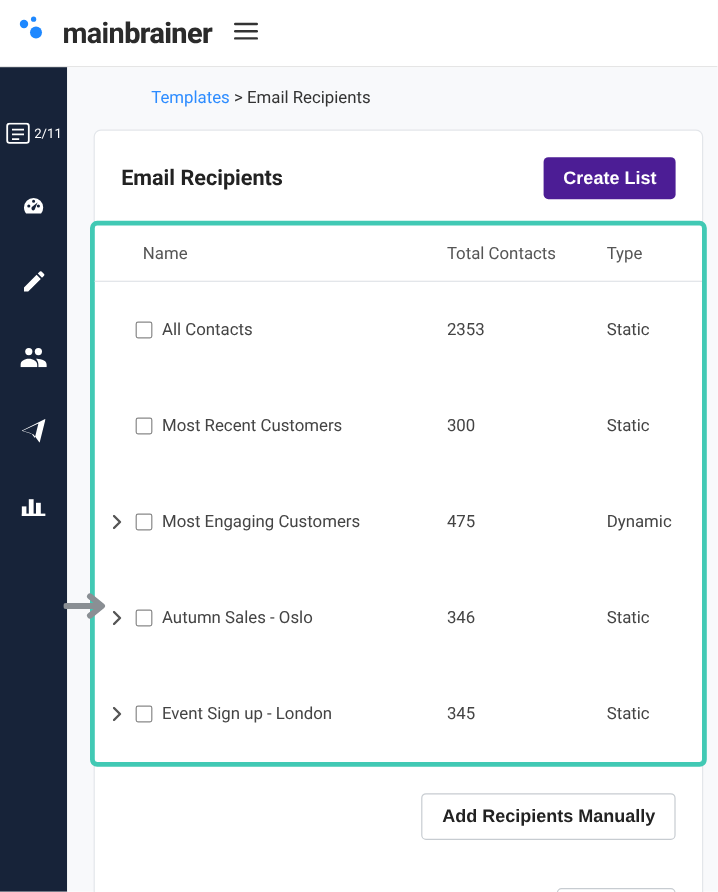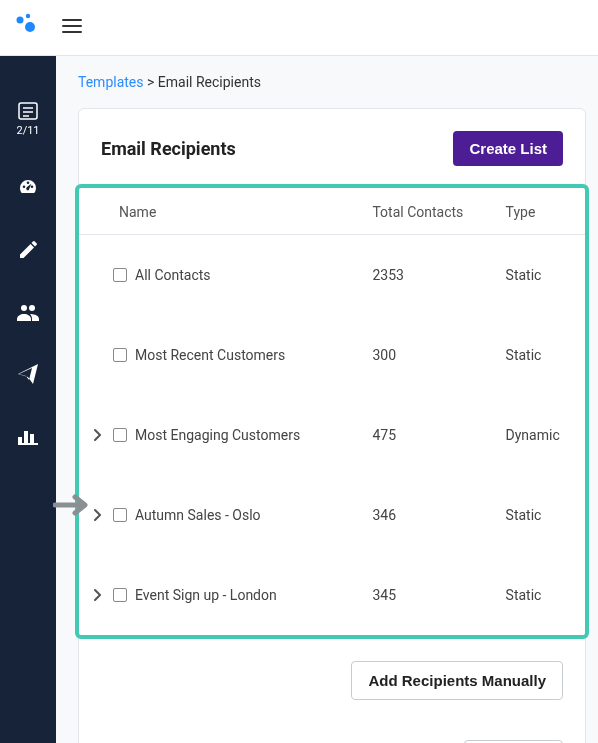--- a/index.html
+++ b/index.html
@@ -7,28 +7,28 @@
   
   
   .topbar { height: 56px; display: flex; align-items: center; padding: 0 14px; border-bottom: 1px solid #e5e5e5; background: #fff; }
   .logo { display: flex; align-items: center; gap: 8px; }
   .logo-text { font-size: 24px; font-weight: 700; color: #2b2b2b; letter-spacing: -0.5px; }
   .logo-text strong { font-weight: 800; }
   .hamburger { margin-left: 18px; cursor: pointer; }
   
   
   .sidebar { position: absolute; left: 0; top: 56px; bottom: 0; width: 56px; background: #172339; display: flex; flex-direction: column; align-items: center; padding-top: 44px; gap: 40px; }
-  .side-item { display: flex; flex-direction: column; align-items: center; gap: 2px; color: #fff; cursor: pointer; }
+  .side-item { display: flex; flex-direction: row; align-items: center; gap: 2px; color: #fff; cursor: pointer; }
   .side-icon { width: 22px; height: 22px; display:flex; align-items:center; justify-content:center; }
   .side-label { font-size: 11px; color: #fff; }
   
   
   .main { position: absolute; left: 56px; top: 56px; right: 0; bottom: 0; background: #f8f9fb; padding: 18px 0 0 0;  }
   .breadcrumb { padding: 0 22px; font-size: 14px; color: #333; margin-bottom: 18px; }
-  .breadcrumb a { color: #2d8cff; text-decoration: none; }
+  .breadcrumb a { color: #2d8cff; text-decoration: none; margin-left: 48px; }
   
   .card { margin: 0 0 0 22px; background: #fff; border: 1px solid #e3e6ea; border-radius: 6px; padding: 22px 22px 30px 22px; width: 508px; position: relative; }
   .card-header { display: flex; align-items: center; justify-content: space-between; margin-bottom: 18px; }
   .card-title { font-size: 18px; font-weight: 700; color: #222; }
   .btn-create { background: #4c1d95; color: #fff; border: none; border-radius: 4px; padding: 9px 16px; font-size: 15px; font-weight: 600; cursor: pointer; }
   
   .highlight-box { border: 4px solid #41c9b4; border-radius: 6px; margin-left: -26px; margin-right: -26px; padding: 0; background:#fff; }
   
   table { width: 100%; border-collapse: collapse; font-size: 14px; }
   thead th { text-align: left; font-weight: 400; color: #555; padding: 16px 8px 14px 8px; border-bottom: 1px solid #e3e6ea; }
@@ -51,20 +51,23 @@
 <body>
 
 <div class="topbar">
   <div class="logo">
     <span>
       <svg width="30" height="28" viewBox="0 0 30 28">
         <circle cx="6" cy="8" r="3.5" fill="#1e88ff"></circle>
         <circle cx="14" cy="4" r="2.2" fill="#1e88ff"></circle>
         <circle cx="16" cy="15" r="5" fill="#1e88ff"></circle>
       </svg>
+    </span>
+    <span class="logo-text">
+      <span>main</span><strong>brainer</strong>
     </span>
   </div>
   <span class="hamburger">
     <svg width="20" height="16" viewBox="0 0 20 16">
       <line x1="1" y1="2" x2="19" y2="2" stroke="#333" stroke-width="2" stroke-linecap="round"></line>
       <line x1="1" y1="8" x2="19" y2="8" stroke="#333" stroke-width="2" stroke-linecap="round"></line>
       <line x1="1" y1="14" x2="19" y2="14" stroke="#333" stroke-width="2" stroke-linecap="round"></line>
     </svg>
   </span>
 </div>

